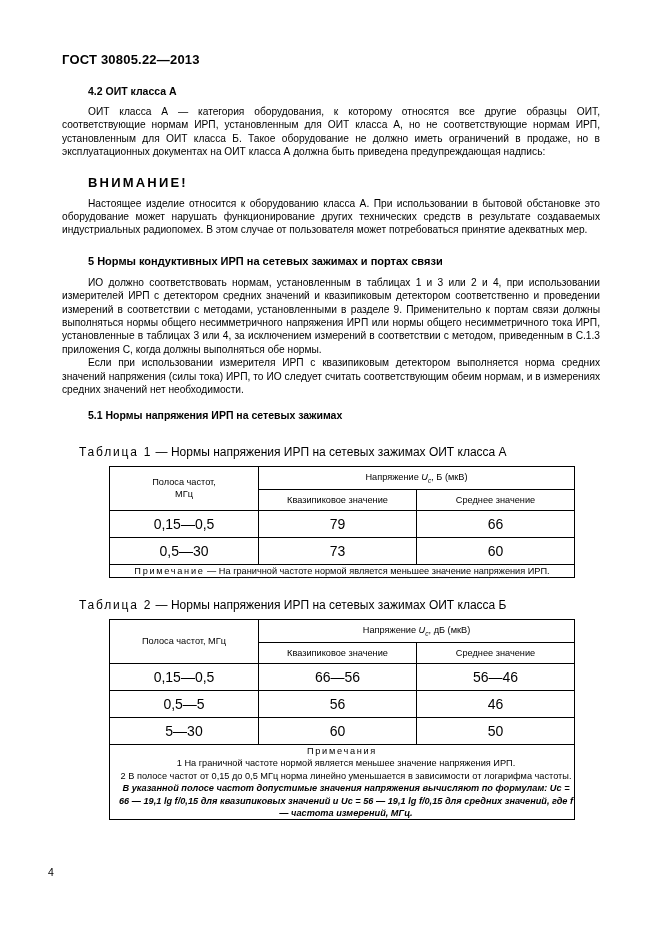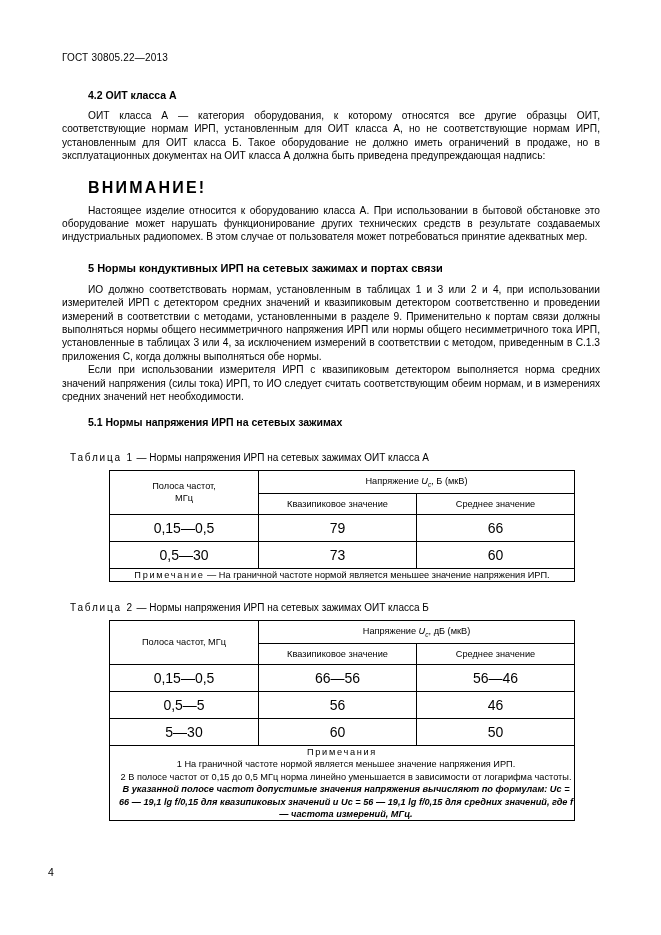--- a/index.html
+++ b/index.html
@@ -19,39 +19,39 @@
     box-sizing: border-box;
     overflow: hidden;
   }
   .content {
     position: absolute;
     left: 62px;
     top: 52px;
     width: 538px;
   }
   .doc-header {
-    font-size: 10px;
-    font-weight: normal;
+    font-size: 13px;
+    font-weight: bold;
     letter-spacing: 0.2px;
-    margin: 0 0 26px 0;
+    margin: 0 0 18px 0;
   }
   h2.sec-head {
     font-size: 10.5px;
     font-weight: bold;
     margin: 0 0 8px 0;
     padding-left: 26px;
   }
   h2.sec-head-major {
     font-size: 11px;
     font-weight: bold;
     margin: 0 0 9px 0;
     padding-left: 26px;
   }
   .attention {
-    font-size: 16px;
+    font-size: 13px;
     font-weight: bold;
     letter-spacing: 2.2px;
     margin: 0 0 7px 0;
     padding-left: 26px;
   }
   p.body {
     font-size: 10.2px;
     line-height: 13.4px;
     text-align: justify;
     text-indent: 26px;
@@ -60,22 +60,22 @@
   }
   p.body + p.body {
     margin-top: 0;
   }
   .gap-12 { height: 12px; }
   .gap-16 { height: 16px; }
   .gap-18 { height: 18px; }
   .gap-20 { height: 20px; }
 
   .tbl-caption {
-    font-size: 10px;
-    margin: 0 0 7px 8px;
+    font-size: 12px;
+    margin: 0 0 7px 17px;
   }
   .tbl-caption .spaced {
     letter-spacing: 1.8px;
   }
   table.norm {
     border-collapse: collapse;
     width: 466px;
     margin-left: 47px;
     table-layout: fixed;
   }

